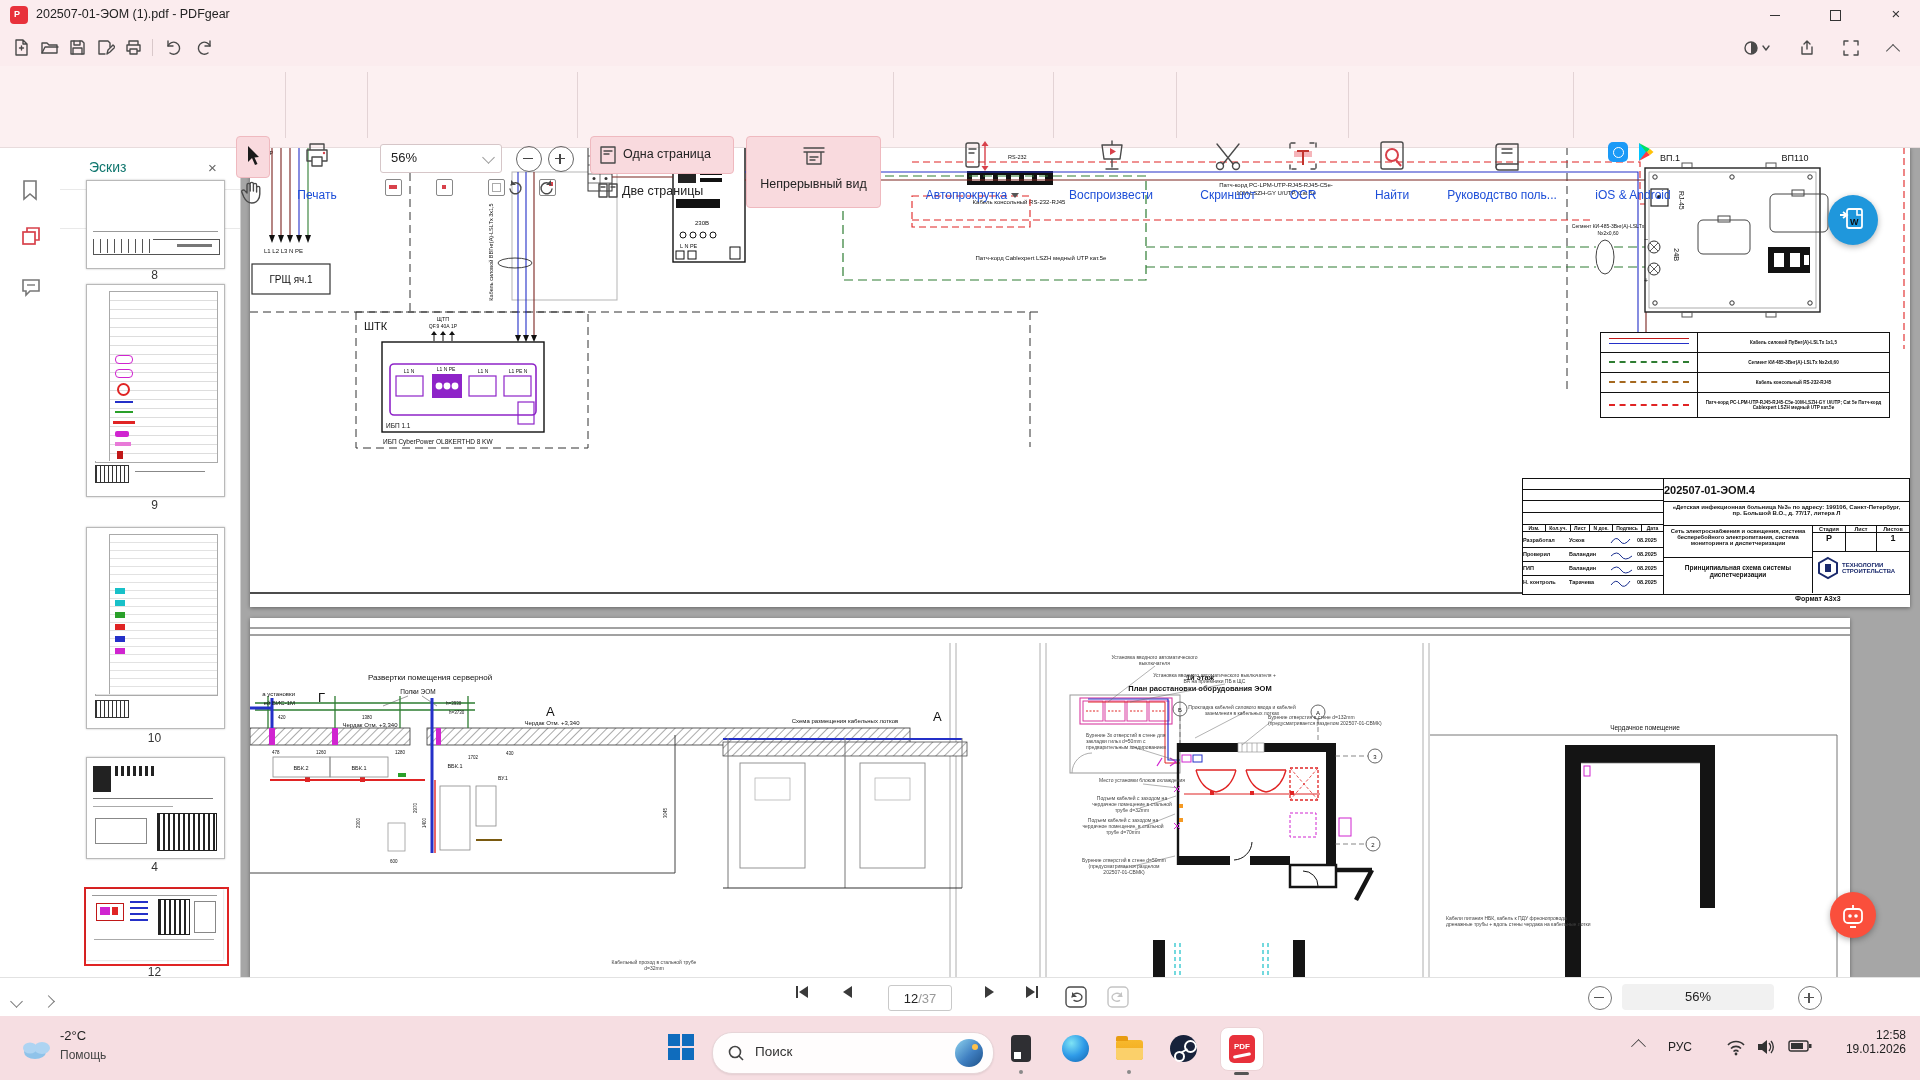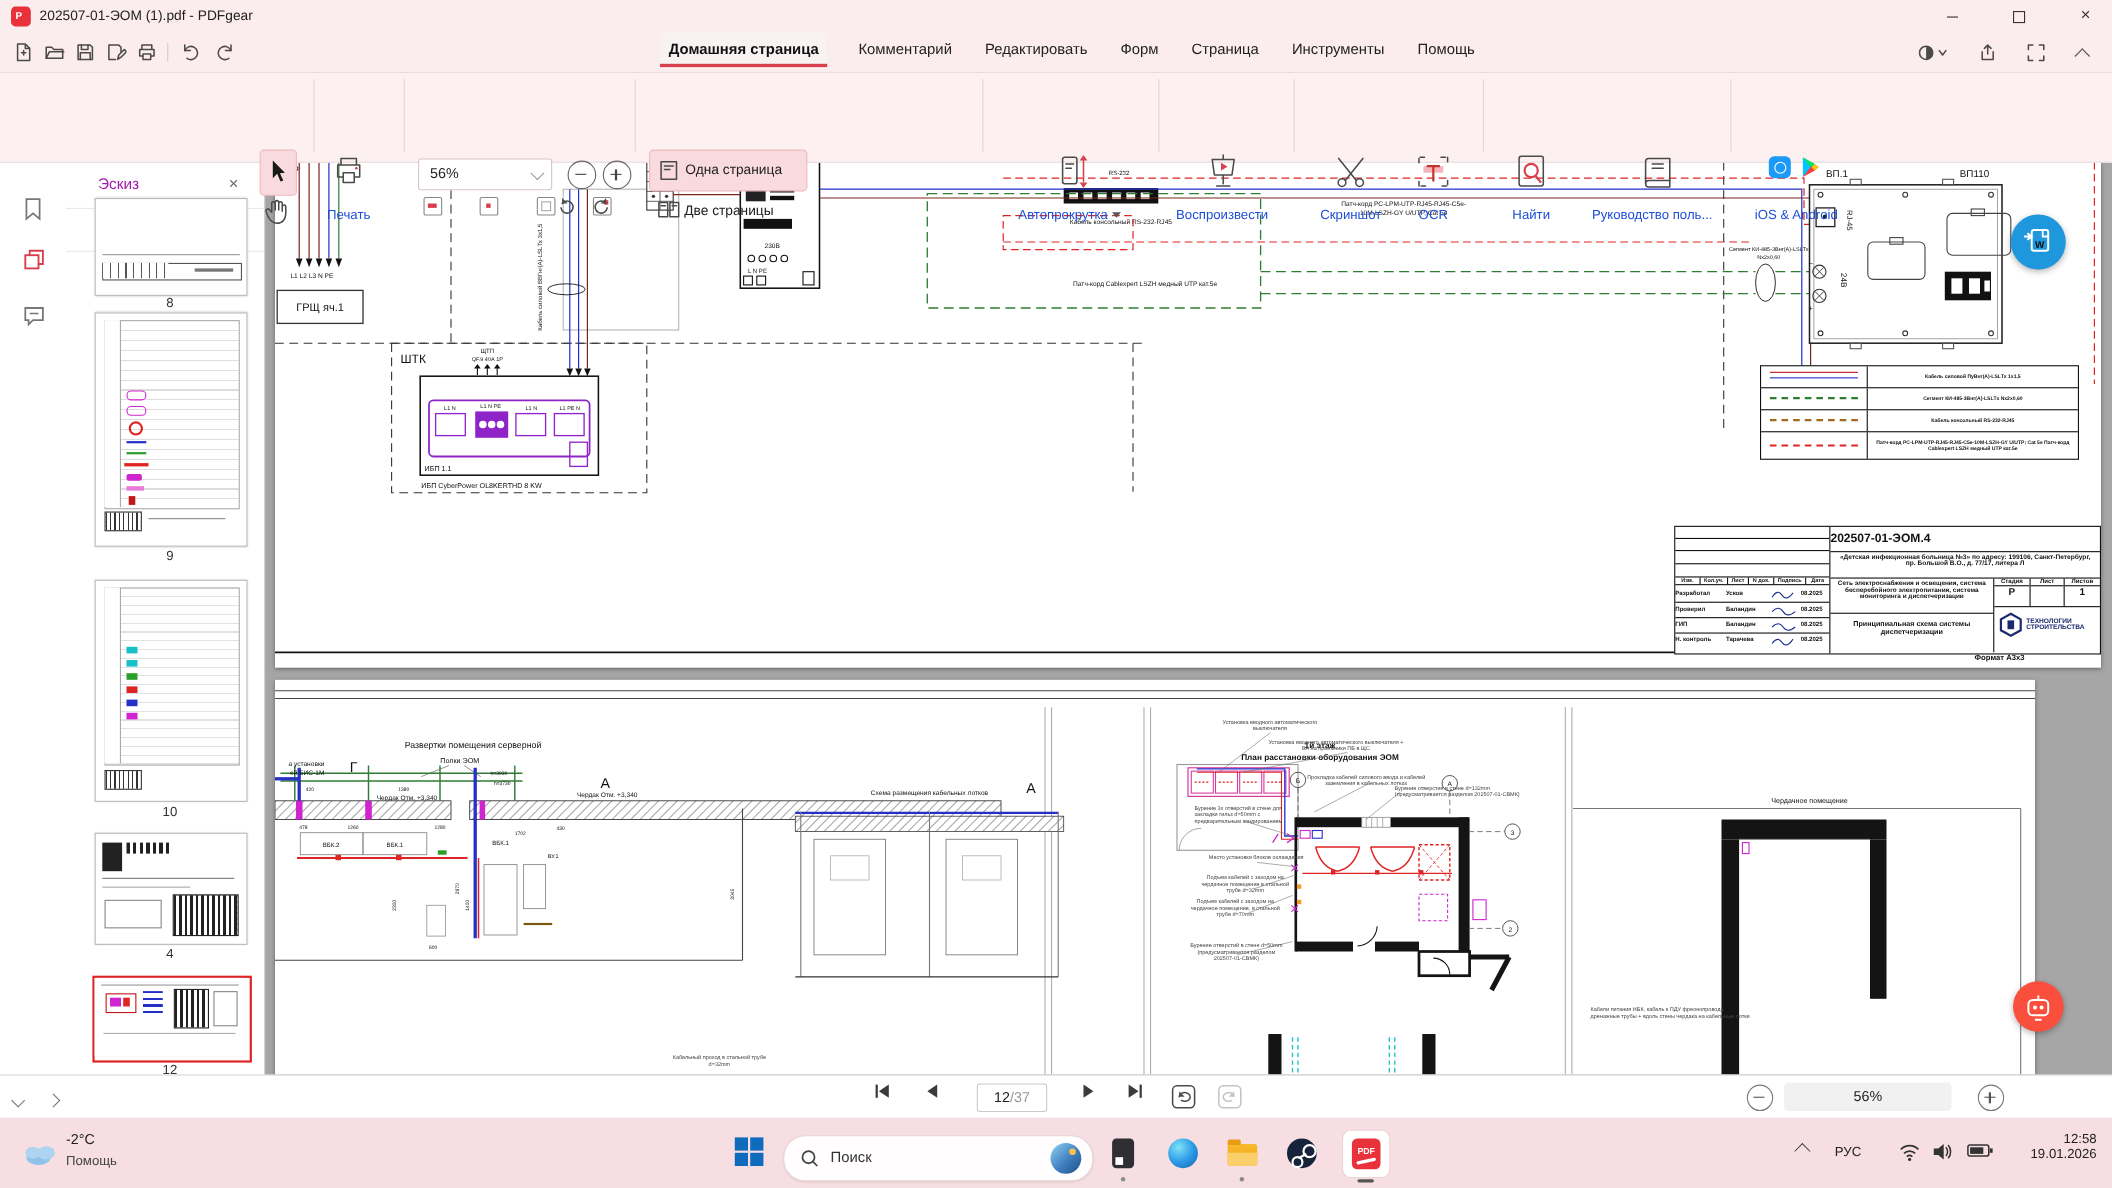--- a/index.html
+++ b/index.html
@@ -93,29 +93,20 @@
   <div class="abs" style="left:152px;top:9px;width:1px;height:17px;background:#d9c8ca;"></div>
   <svg class="abs" style="left:164px;top:8px;" width="20" height="19" viewBox="0 0 20 19">
       <path class="ic" d="M4,8 a6,6 0 1 1 2,7"></path>
       <path class="ic" d="M4,3 v5 h5" fill="none"></path>
     </svg>
   <svg class="abs" style="left:194px;top:8px;" width="20" height="19" viewBox="0 0 20 19">
       <path class="ic" d="M16,8 a6,6 0 1 0 -2,7"></path>
       <path class="ic" d="M16,3 v5 h-5" fill="none"></path>
     </svg>
 
-  <div class="abs" style="left:600px;top:0;display:flex;gap:26px;align-items:flex-start;">
-    <div class="tab active">Домашняя страница</div>
-    <div class="tab">Комментарий</div>
-    <div class="tab">Редактировать</div>
-    <div class="tab">Форм</div>
-    <div class="tab">Страница</div>
-    <div class="tab">Инструменты</div>
-    <div class="tab">Помощь</div>
-  </div>
 
   <svg class="abs" style="left:1742px;top:9px;" width="28" height="18" viewBox="0 0 28 18">
       <circle class="ic" cx="9" cy="9" r="6"></circle>
       <path d="M9,3 a6,6 0 0 1 0,12 z" fill="#4a4a4a"></path>
       <path d="M21,7 l3,4 3,-4" fill="none" class="ic"></path>
     </svg>
   <svg class="abs" style="left:1798px;top:9px;" width="18" height="18" viewBox="0 0 18 18">
       <path class="ic" d="M4,8 v7 h10 v-7 M9,10 v-8 M6,5 l3,-3 3,3"></path>
     </svg>
   <svg class="abs" style="left:1842px;top:9px;" width="18" height="18" viewBox="0 0 18 18">
@@ -175,20 +166,26 @@
     <span class="abs" style="left:32px;top:10px;font-size:12.5px;color:#222;">Одна страница</span>
   </div>
   <div class="abs" style="left:590px;top:110px;width:142px;height:30px;">
     <svg class="abs" style="left:8px;top:6px;" width="20" height="18" viewBox="0 0 20 18">
         <rect class="ic" x="1" y="2" width="8" height="13"></rect>
         <rect class="ic" x="11" y="2" width="8" height="13"></rect>
         <path class="ic" d="M3,5 h4 M13,5 h4"></path>
       </svg>
     <span class="abs" style="left:32px;top:8px;font-size:12.5px;color:#222;">Две страницы</span>
   </div>
+  <div class="abs pinkbtn" style="left:746px;top:70px;width:133px;height:70px;">
+    <svg class="abs" style="left:54px;top:7px;" width="26" height="24" viewBox="0 0 26 24">
+        <path class="ic" d="M3,4 h20 M3,8 h20 M6,8 v12 h14 v-12 M9,13 h8 M9,16 h5"></path>
+      </svg>
+    <div class="abs" style="left:0;top:40px;width:133px;text-align:center;font-size:12.5px;color:#222;">Непрерывный вид</div>
+  </div>
   <div class="tdiv" style="left:893px;"></div>
 
   <svg class="abs" style="left:960px;top:73px;" width="32" height="34" viewBox="0 0 32 34">
       <rect class="ic" x="6" y="4" width="13" height="24" rx="2"></rect>
       <path class="ic" d="M9,10 h7 M9,14 h5"></path>
       <path class="icr" d="M25,6 v20" stroke-width="1.8"></path>
       <path d="M25,2 l-3.5,5 h7 z" fill="#d8414b"></path>
       <path d="M25,32 l-3.5,-5 h7 z" fill="#d8414b"></path>
     </svg>
   <div class="tlabel" style="left:905px;top:122px;width:135px;"><span>Автопрокрутка</span><span class="caret"></span></div>
@@ -251,21 +248,21 @@
       <rect x="2" y="6" width="12" height="12" fill="none" stroke="#d8414b" stroke-width="1.7"></rect>
       <path d="M6,6 v-4 h12 v12 h-4" fill="none" stroke="#d8414b" stroke-width="1.7"></path>
     </svg>
   <svg class="abs" style="left:21px;top:130px;" width="20" height="20" viewBox="0 0 20 20">
       <path d="M2,3 h16 v11 h-9 l-4,4 v-4 h-3 z" fill="none" stroke="#777" stroke-width="1.6"></path>
       <path d="M6,8 h8" stroke="#777" stroke-width="1.4"></path>
     </svg>
 </div>
 
 <div id="thumbpanel">
-  <div class="abs" style="left:29px;top:12px;font-size:14px;color:#a21caf;">Эскиз</div>
+  <div class="abs" style="left:29px;top:12px;font-size:14px;color:#0f766e;">Эскиз</div>
   <div class="abs" style="left:148px;top:12px;font-size:15px;color:#666;">×</div>
   <div class="abs" style="left:0;top:42px;width:180px;height:1px;background:#e9e9e9;"></div>
   <svg class="abs" style="left:30px;top:55px;" width="20" height="18" viewBox="0 0 20 18">
       <path class="ic" d="M2,2 v14 M18,2 v14 M4,9 h4 M16,9 h-4"></path>
       <path d="M8,9 l-3,-2.5 v5 z M12,9 l3,-2.5 v5 z" fill="#4a4a4a"></path>
     </svg>
   <svg class="abs" style="left:85px;top:55px;" width="18" height="18" viewBox="0 0 18 18">
       <rect class="ic" x="2" y="2" width="14" height="14"></rect>
       <path class="ic" d="M9,2 v14" stroke-dasharray="2 2"></path>
       <rect x="9" y="2" width="7" height="14" fill="#c9c9c9"></rect>

